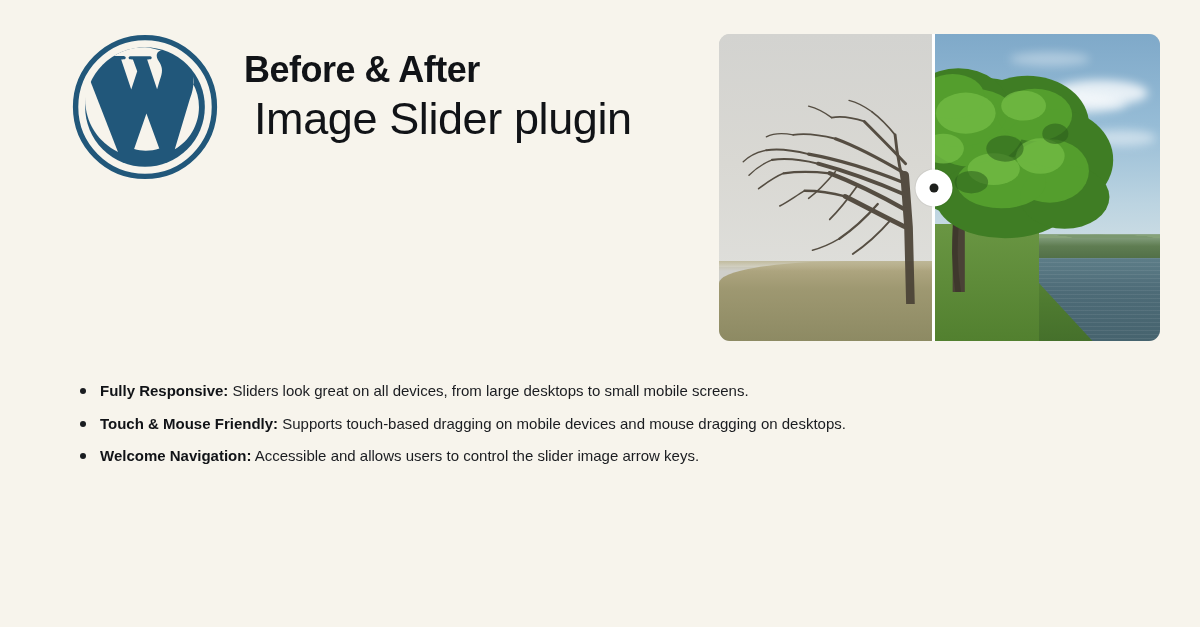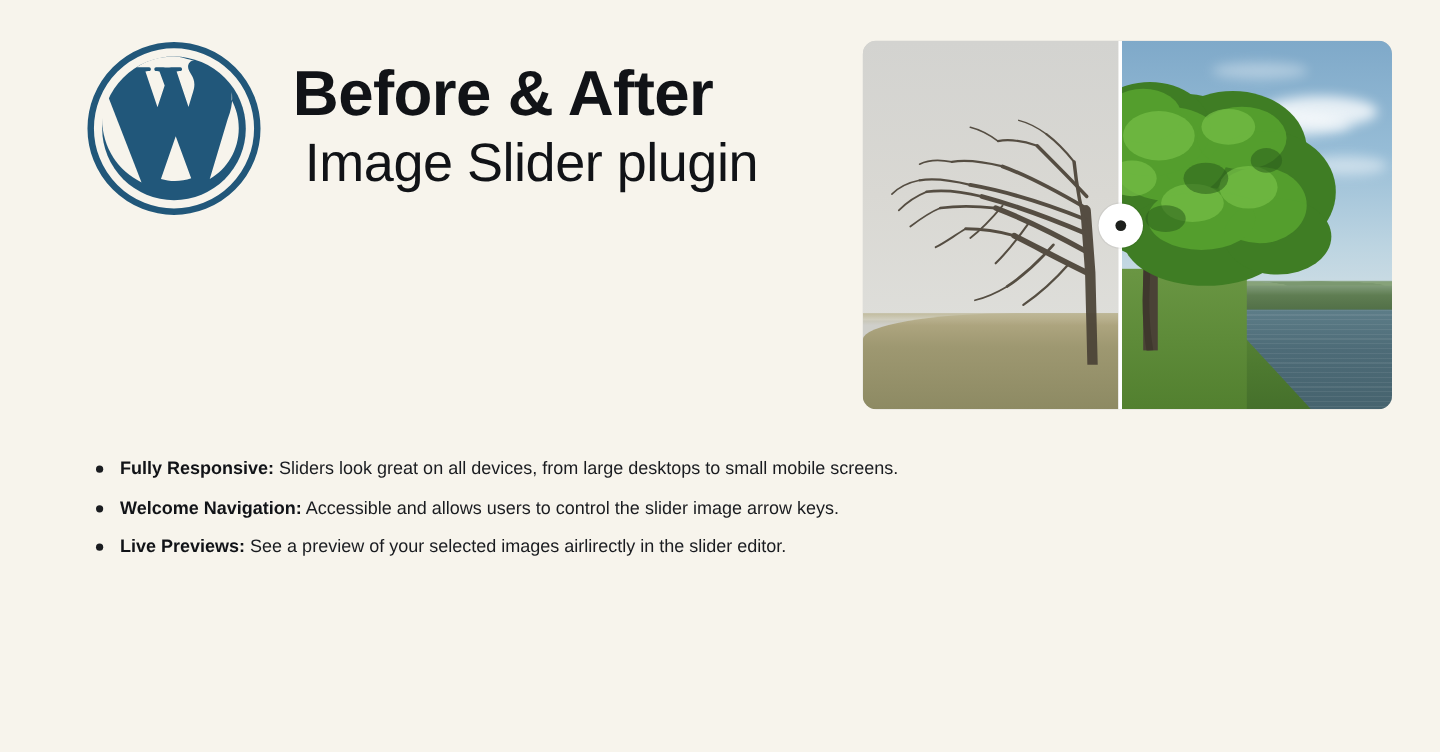--- a/index.html
+++ b/index.html
@@ -34,21 +34,21 @@
   .wp-logo {
     width: 146px;
     height: 146px;
     flex: 0 0 auto;
     display: block;
   }
   .title-block {
     padding-top: 18px;
   }
   .title-main {
-    font-size: 53px;
+    font-size: 36px;
     font-weight: bold;
     letter-spacing: -0.5px;
     line-height: 1.0;
     color: #111317;
     white-space: nowrap;
     margin: 0;
   }
   .title-sub {
     font-size: 45px;
     font-weight: 400;
@@ -278,24 +278,24 @@
       <div class="title-sub">Image Slider plugin</div>
     </div>
   </div>
 
 
   <ul class="features">
     <li class="feature-item">
       <span class="feature-term">Fully Responsive:</span><span> Sliders look great on all devices, from large desktops to small mobile screens.</span>
     </li>
     <li class="feature-item">
-      <span class="feature-term">Welcome Navigation:</span><span> Accessible and allows users to control the slider image arrow keys.</span>
+      <span class="feature-term">Touch &amp; Mouse Friendly:</span><span> Supports touch-based dragging on mobile devices and mouse dragging on desktops.</span>
     </li>
     <li class="feature-item">
-      <span class="feature-term">Live Previews:</span><span> See a preview of your selected images airlirectly in the slider editor.</span>
+      <span class="feature-term">Welcome Navigation:</span><span> Accessible and allows users to control the slider image arrow keys.</span>
     </li>
   </ul>
 
   <div class="ba-wrap">
 
     <div class="ba-half ba-before">
       <div class="before-sky"></div>
       <div class="before-ground"></div>
       <svg class="before-tree" viewBox="0 0 230 230" aria-hidden="true">
         <g stroke="#4a4236" fill="none" stroke-linecap="round">

